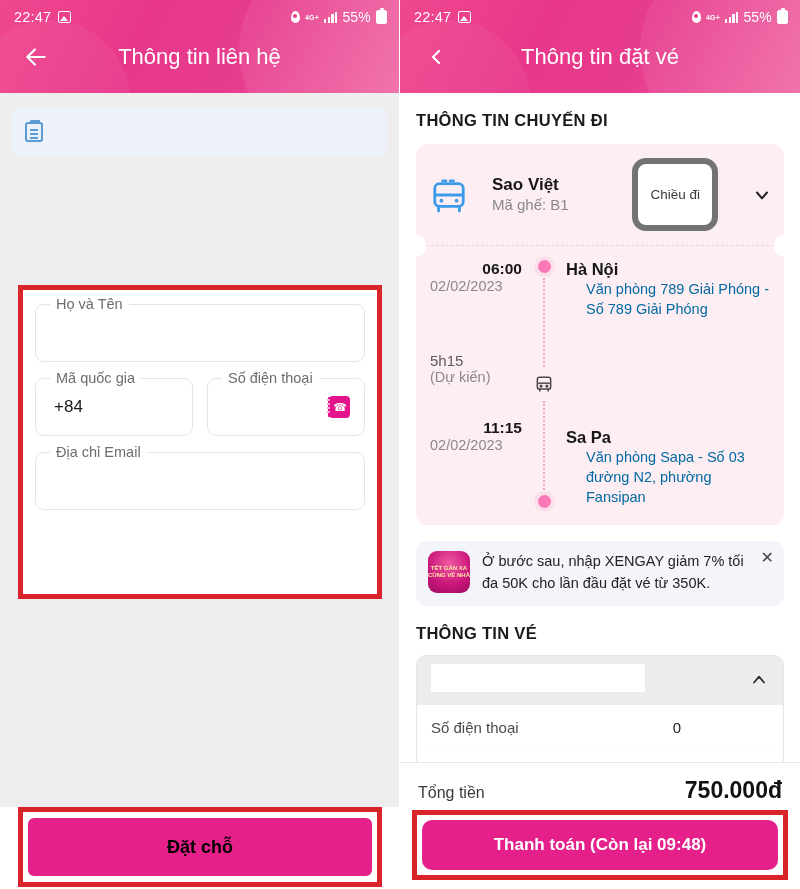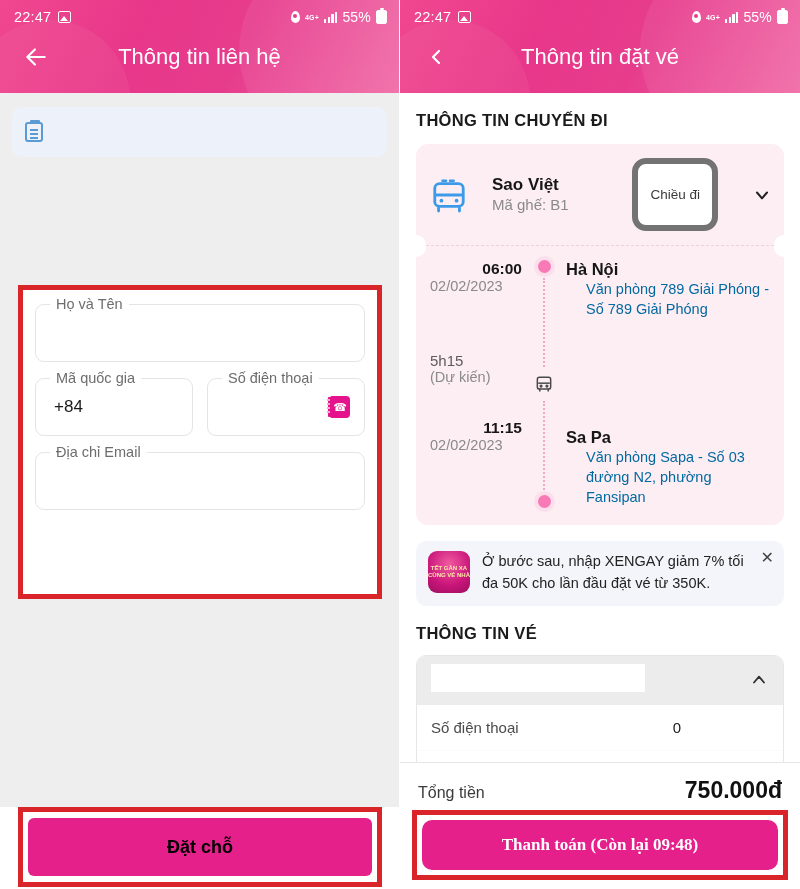--- a/index.html
+++ b/index.html
@@ -179,21 +179,21 @@
   .tc-row .v{ color:#1b1b1b; margin-right:88px; }
   .tc-row.faded{ opacity:.28; }
 
   .right-foot{ position:absolute;left:0;bottom:0;width:400px;height:127px;background:#fff;border-top:1px solid #e7e7e7;}
   .total-row{ display:flex;align-items:baseline;justify-content:space-between;padding:14px 18px 6px 18px;}
   .total-k{ font-size:16px;color:#3a3a3a;}
   .total-v{ font-size:23px;font-weight:700;color:#111;}
   .pay-wrap{ margin:0 12px; border:5px solid #d9252a; padding:5px 5px; background:#fff;}
   .pay{
     width:100%; height:50px; border:none; border-radius:10px; background:#e5208b; color:#fff;
-    font-size:17px; font-weight:700; font-family:Liberation Serif, serif; cursor:pointer;
+    font-size:17px; font-weight:700; font-family:Liberation Sans, sans-serif; cursor:pointer;
   }
 </style>
 </head>
 <body>
 
 <div class="screens">
 
   <div class="phone left">
 
     <div class="header">

